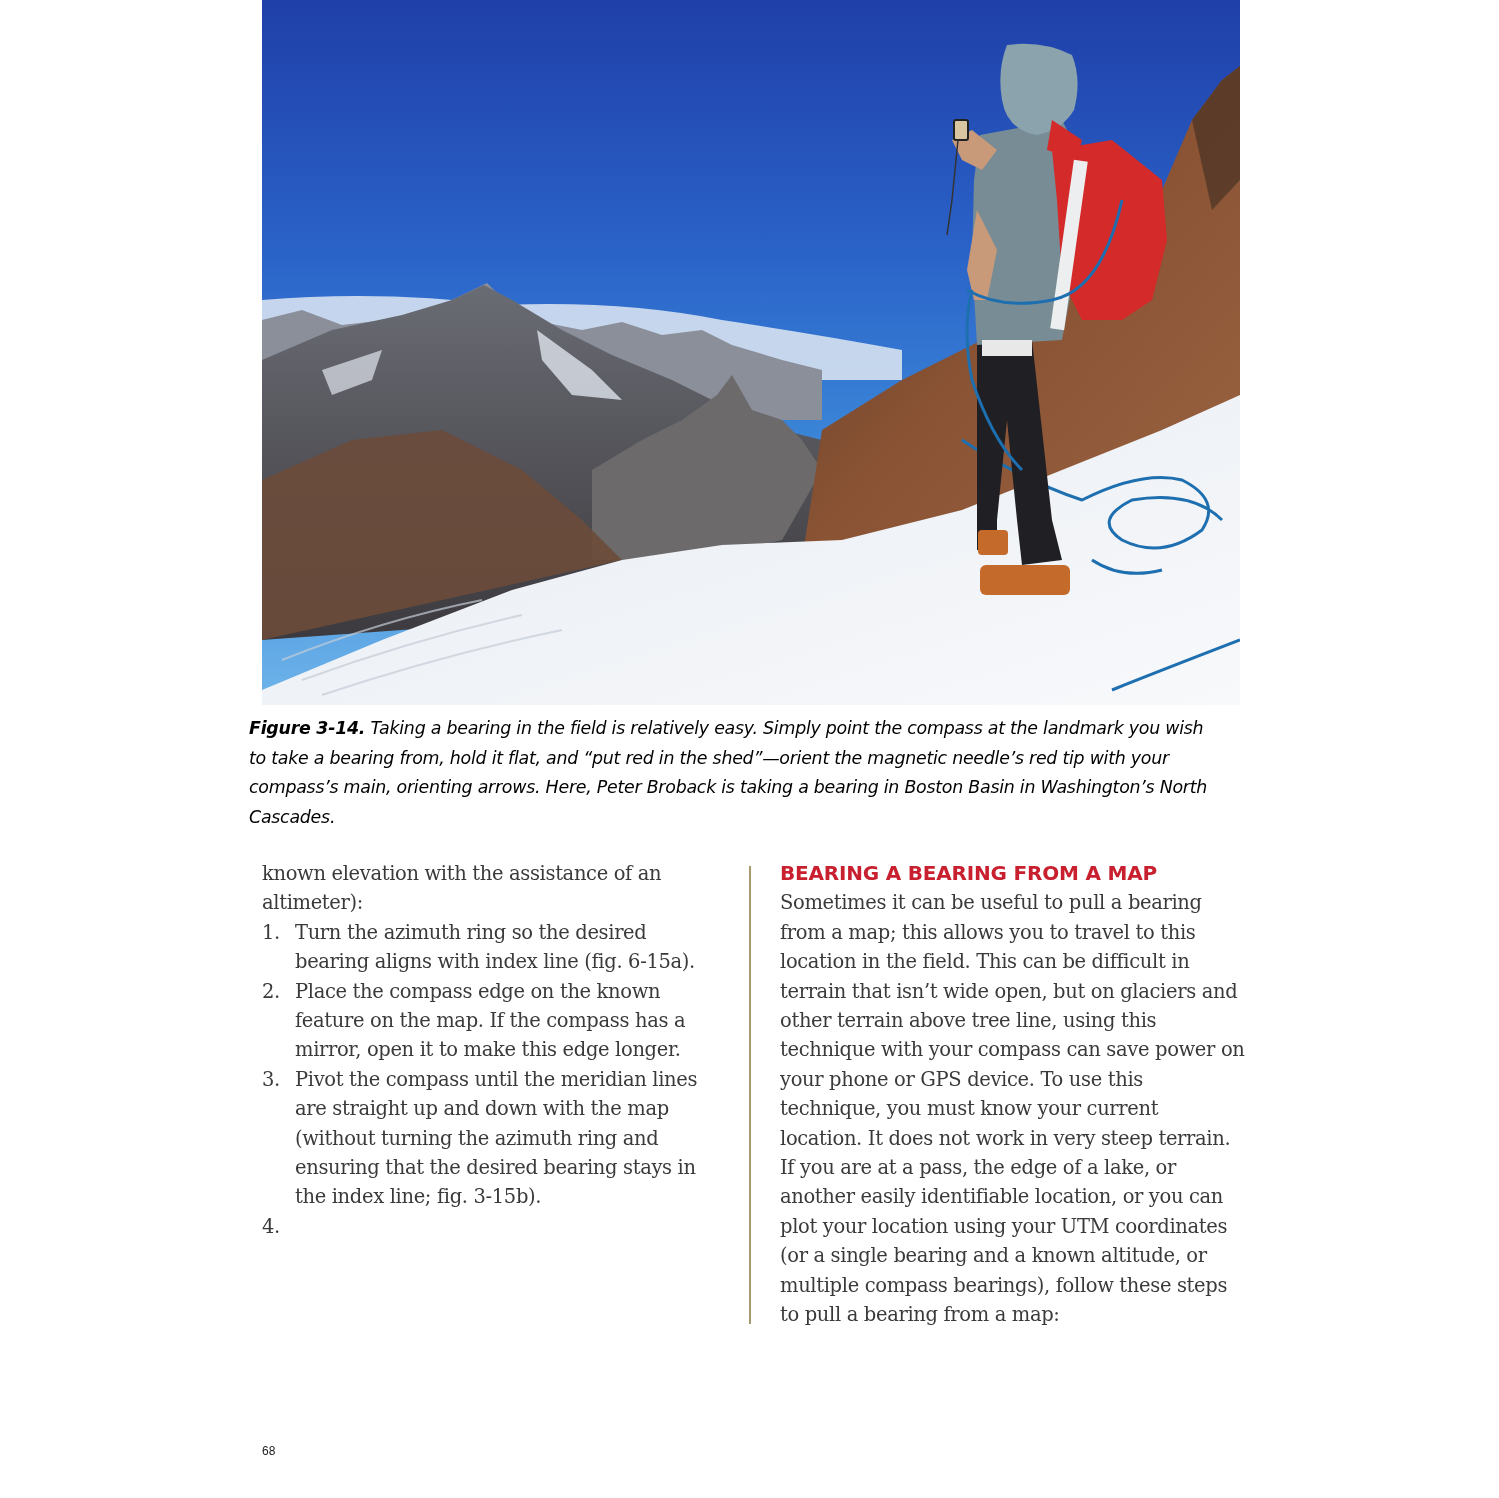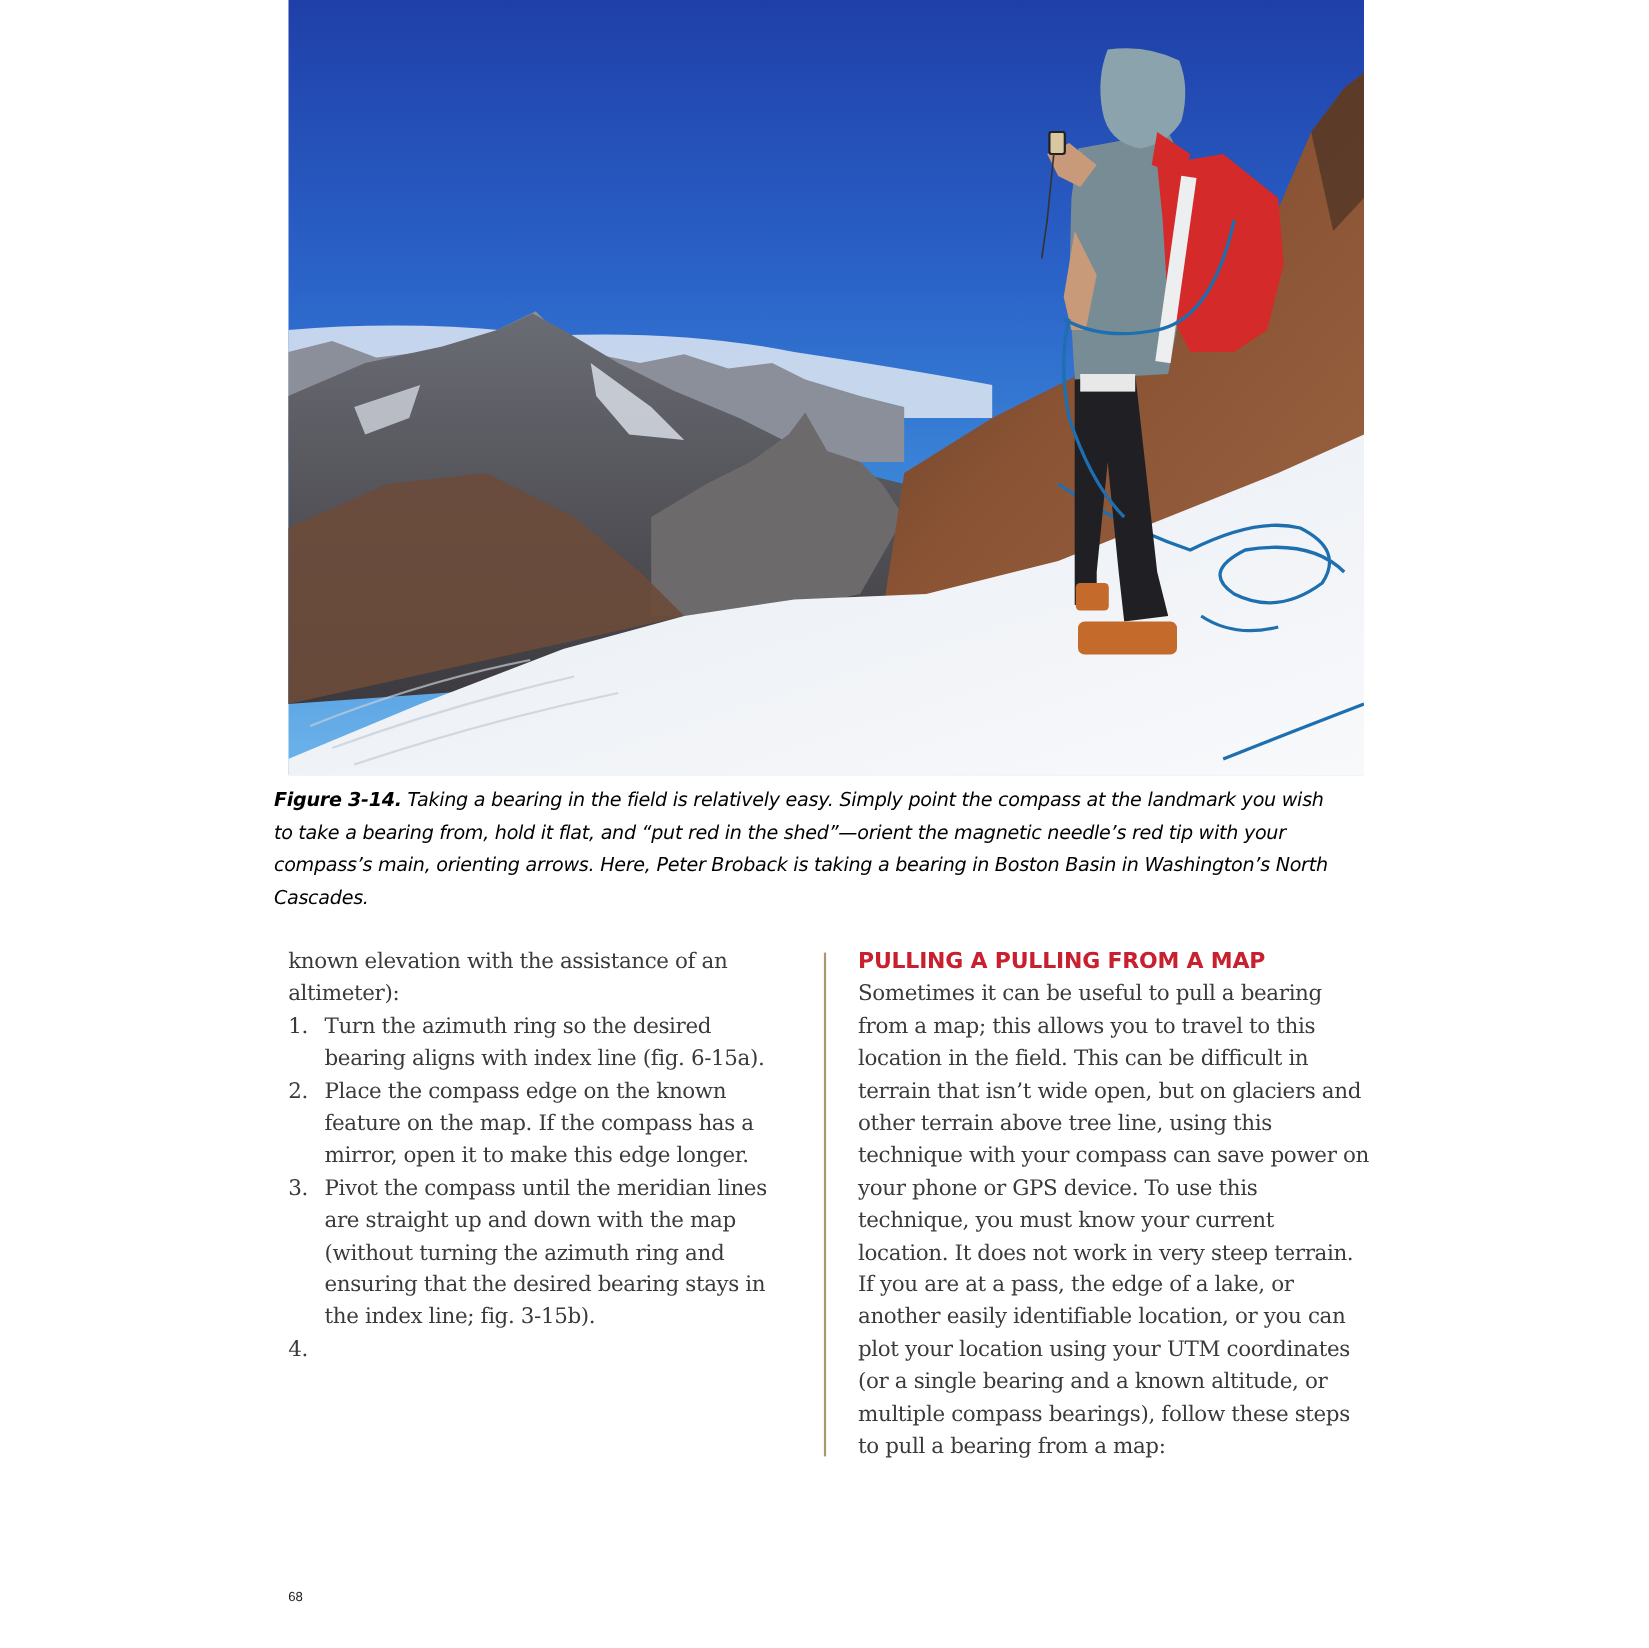--- a/index.html
+++ b/index.html
@@ -147,17 +147,17 @@
     </li>
     <li>
       <span class="num">4.</span>
     </li>
   </ol>
 </div>
 
 <div class="divider"></div>
 
 <div class="col col-right">
-  <h2 class="section-heading">PULLING A PULLING FROM A MAP</h2>
+  <h2 class="section-heading">BEARING A BEARING FROM A MAP</h2>
   <p>Sometimes it can be useful to pull a bearing from a map; this allows you to travel to this location in the field. This can be difficult in terrain that isn’t wide open, but on glaciers and other terrain above tree line, using this technique with your compass can save power on your phone or GPS device. To use this technique, you must know your current location. It does not work in very steep terrain. If you are at a pass, the edge of a lake, or another easily identifiable location, or you can plot your location using your UTM coordinates (or a single bearing and a known altitude, or multiple compass bearings), follow these steps to pull a bearing from a map:</p>
 </div>
 
 <div class="folio">68</div>
 
 </body></html>

